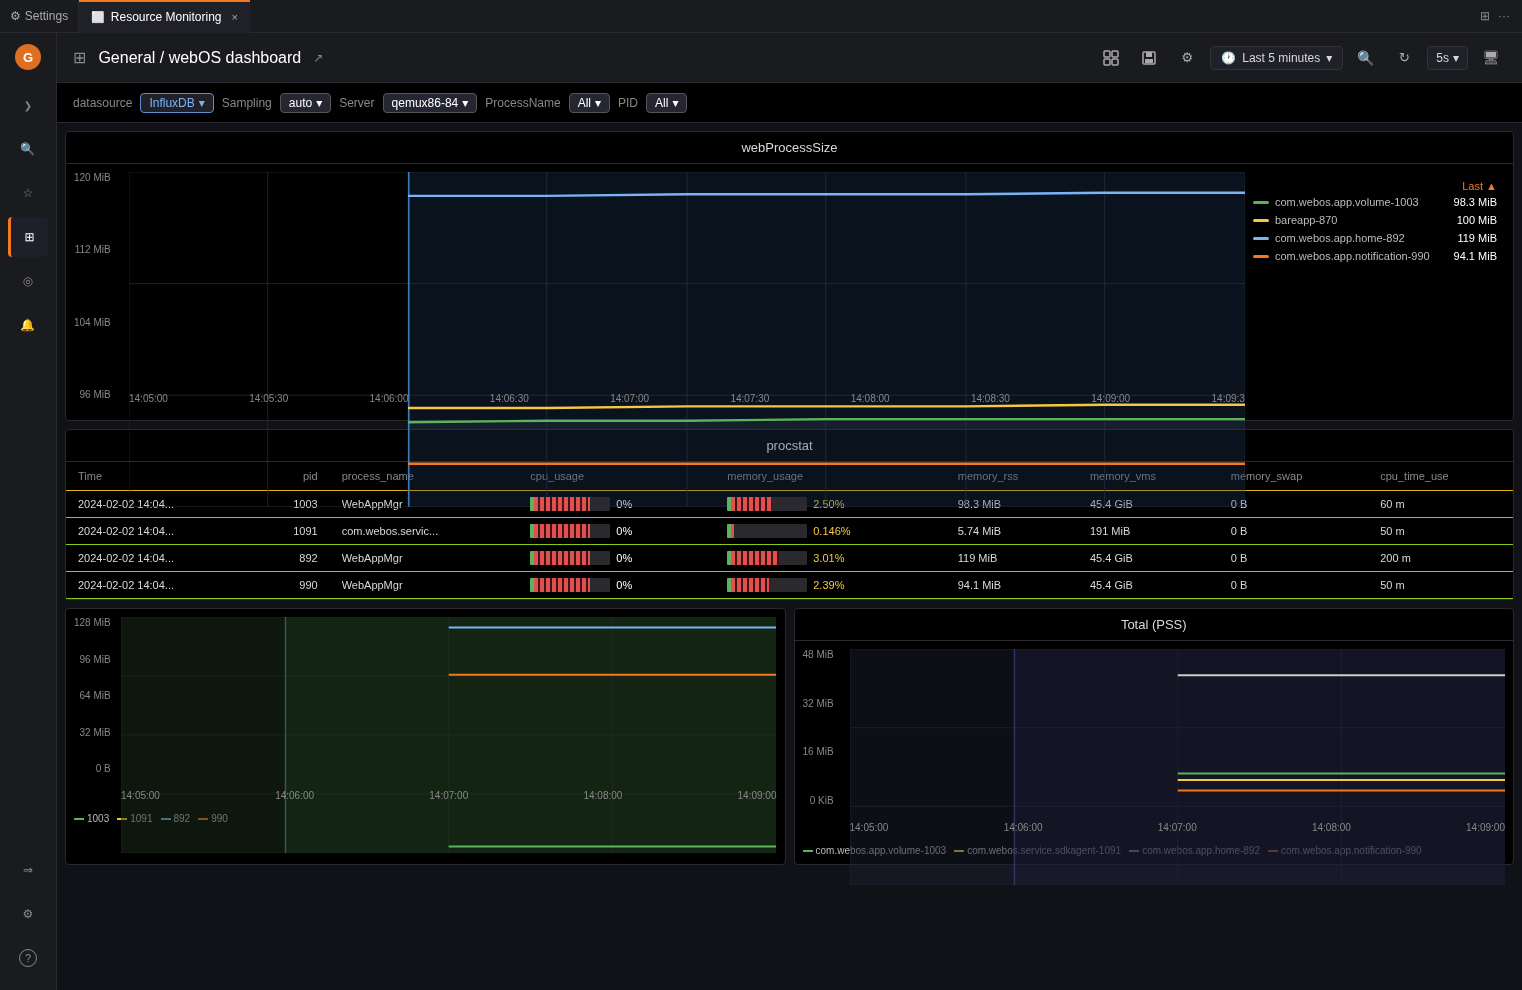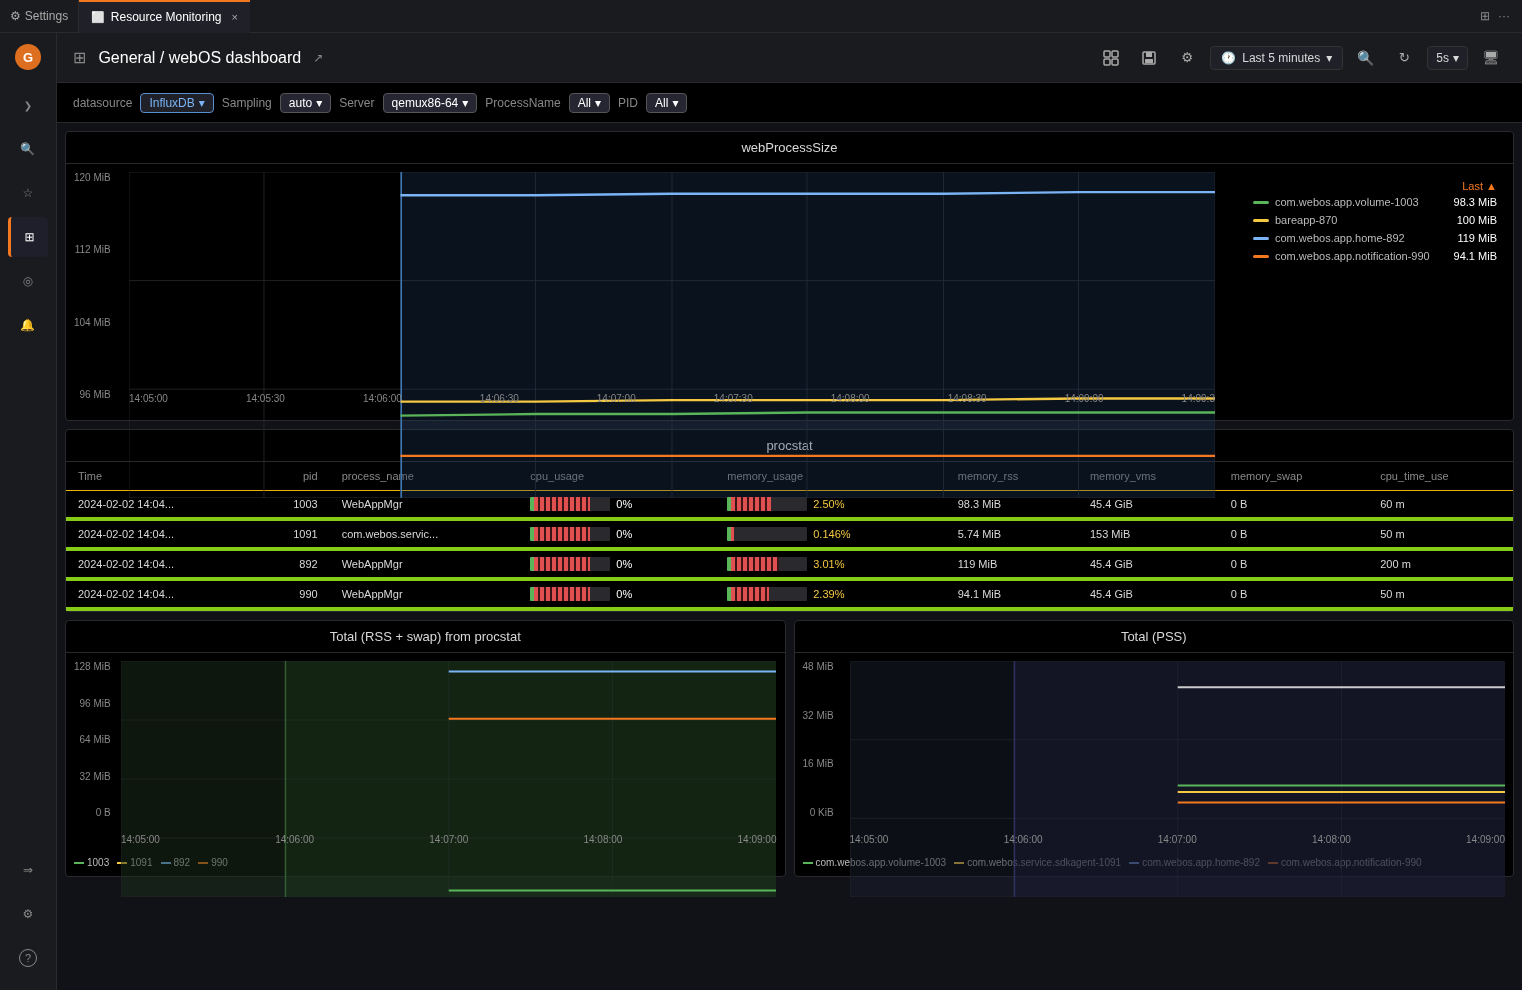--- a/index.html
+++ b/index.html
@@ -44,42 +44,42 @@
     
     .charts-area { padding: 8px; display: flex; flex-direction: column; gap: 8px; }
 
     
     .panel { background: #000000; border: 1px solid #2a2a2e; border-radius: 4px; }
     .panel-title { text-align: center; padding: 8px; color: #d9d9d9; font-size: 13px; border-bottom: 1px solid #2a2a2e; }
 
     
     .wps-chart { padding: 8px; display: flex; gap: 0; }
     .chart-area { flex: 1; position: relative; height: 240px; }
-    .chart-legend { width: 260px; padding: 8px; margin-left: 30px; }
+    .chart-legend { width: 260px; padding: 8px; }
     .legend-item { display: flex; align-items: center; justify-content: space-between; margin-bottom: 6px; }
     .legend-line { width: 16px; height: 3px; margin-right: 6px; border-radius: 2px; }
     .legend-label { flex: 1; font-size: 11px; color: #bbb; }
     .legend-value { font-size: 11px; color: #fff; }
     .legend-header { display: flex; justify-content: flex-end; margin-bottom: 4px; font-size: 11px; color: #f47820; }
 
     
     .y-labels { position: absolute; left: 0; top: 0; bottom: 12px; display: flex; flex-direction: column; justify-content: space-between; }
     .y-label { font-size: 10px; color: #888; text-align: right; padding-right: 4px; }
 
     
     .chart-svg { position: absolute; left: 55px; right: 0; top: 0; bottom: 30px; }
     .x-labels { position: absolute; left: 55px; right: 0; bottom: 0; height: 28px; display: flex; justify-content: space-between; align-items: center; }
     .x-label { font-size: 10px; color: #888; }
 
     
     .procstat-panel { }
     .table-wrap { overflow-x: auto; }
     table { width: 100%; border-collapse: collapse; }
     table th { text-align: left; padding: 8px 12px; color: #888; font-weight: 400; font-size: 11px; border-bottom: 1px solid #eab308; white-space: nowrap; }
-    table td { padding: 6px 12px; font-size: 11px; color: #d9d9d9; border-bottom: 4px solid #84cc16; white-space: nowrap; }
+    table td { padding: 6px 12px; font-size: 11px; color: #d9d9d9; border-bottom: 1px solid #84cc16; white-space: nowrap; }
 
     
     .bar-cell { display: flex; align-items: center; gap: 6px; }
     .bar-bg { width: 80px; height: 14px; background: #2a2a2e; position: relative; border-radius: 1px; overflow: hidden; display: flex; align-items: center; }
     .bar-fill-red { height: 100%; background: repeating-linear-gradient(90deg, #e05050 0px, #e05050 4px, #3a1515 4px, #3a1515 6px); }
     .bar-fill-green { width: 4px; height: 100%; background: #5ab55a; flex-shrink: 0; }
     .bar-percent { font-size: 11px; color: #fff; }
     .bar-percent.yellow { color: #f5c842; }
 
     
@@ -211,21 +211,21 @@
         <span>InfluxDB</span>
         <span>▾</span>
       </div>
       <span class="filter-label">Sampling</span>
       <div class="filter-tag dark">
         <span>auto</span>
         <span>▾</span>
       </div>
       <span class="filter-label">Server</span>
       <div class="filter-tag dark">
-        <span>qemux86-64</span>
+        <span>qemux86-84</span>
         <span>▾</span>
       </div>
       <span class="filter-label">ProcessName</span>
       <div class="filter-tag dark">
         <span>All</span>
         <span>▾</span>
       </div>
       <span class="filter-label">PID</span>
       <div class="filter-tag dark">
         <span>All</span>
@@ -379,21 +379,21 @@
       <td>
                     <div class="bar-cell">
                       <div class="bar-bg">
                         <div class="bar-fill-green"></div>
                         <div class="bar-fill-red" style="width:2.92%;"></div>
                       </div>
                       <span class="bar-percent yellow">0.146%</span>
                     </div>
                   </td>
       <td>5.74 MiB</td>
-      <td>153 MiB</td>
+      <td>191 MiB</td>
       <td>0 B</td>
       <td>50 m</td>
     </tr>
                 <tr>
       <td>2024-02-02 14:04...</td>
       <td style="text-align:right;">892</td>
       <td>WebAppMgr</td>
       <td>
                     <div class="bar-cell">
                       <div class="bar-bg">
@@ -445,21 +445,20 @@
       <td>50 m</td>
     </tr>
               </tbody>
           </table>
         </div>
       </div>
 
       <div class="bottom-row">
 
         <div class="panel bottom-panel">
-          <div class="panel-title">Total (RSS + swap) from procstat</div>
           <div class="small-chart">
             <div class="small-y-labels">
               <span class="y-label">128 MiB</span>
               <span class="y-label">96 MiB</span>
               <span class="y-label">64 MiB</span>
               <span class="y-label">32 MiB</span>
               <span class="y-label">0 B</span>
             </div>
             <svg class="small-chart-svg" viewBox="0 0 500 180" preserveAspectRatio="none">
 

